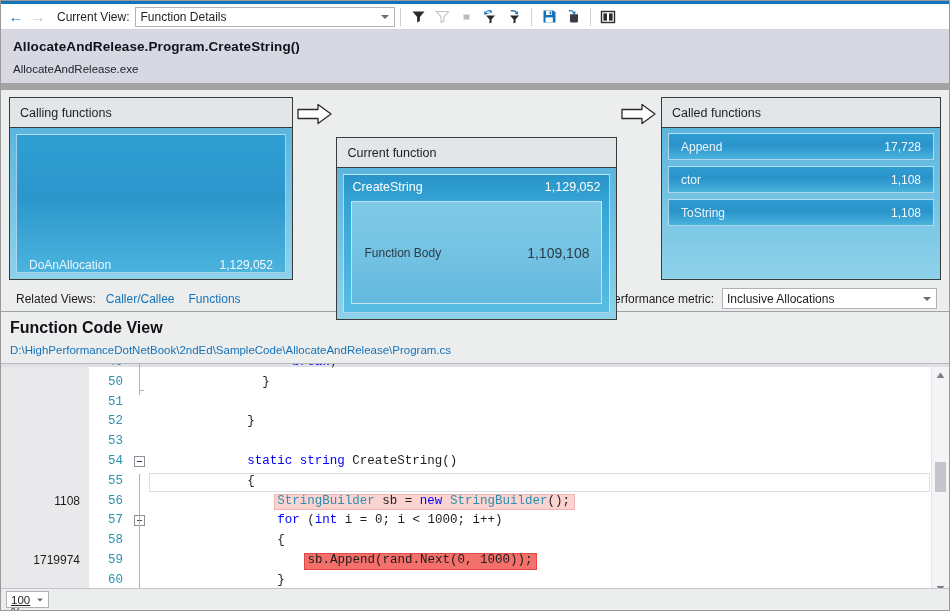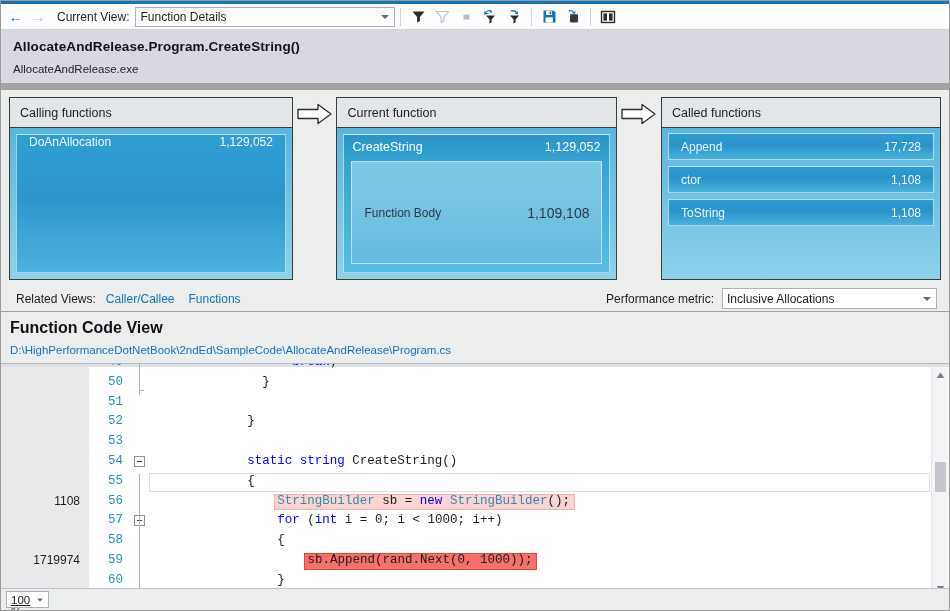--- a/index.html
+++ b/index.html
@@ -120,21 +120,21 @@
   }
   .panel {
     box-sizing: border-box;
     border: 1px solid #3b3b3b;
     background: #7bc6e4;
     display: flex;
     flex-direction: column;
     height: 183px;
   }
   .panel-calling { width: 287px; }
-  .panel-current { width: 284px; }
+  .panel-current { width: 284px; margin-top: 40px; }
   .panel-called  { width: 283px; }
   .panel-head {
     height: 30px;
     background: #e2e6e8;
     border-bottom: 1px solid #3b3b3b;
     display: flex;
     align-items: center;
     padding-left: 10px;
     font-size: 12.5px;
     color: #1e1e1e;
@@ -159,21 +159,21 @@
   .blk {
     position: relative;
     box-sizing: border-box;
     border: 1px solid rgba(255,255,255,.55);
     background: linear-gradient(to bottom, #2f9fd2 0%, #2c96cc 45%, #4bb3dd 100%);
     color: #ffffff;
   }
   .blk-big {
     height: 100%;
     display: flex;
-    align-items: flex-start;
+    align-items: flex-end;
     padding: 0 12px;
   }
   .blk-big .b-name { font-size: 12px; color: #e9f6fd; }
   .blk-big .b-val  { font-size: 12px; color: #f2fafe; margin-left: auto; }
 
   .blk-outer {
     height: 100%;
     background: linear-gradient(to bottom, #2894c8 0%, #35a4d4 20%, #57bde2 100%);
     border: 1px solid rgba(255,255,255,.6);
     padding: 0;

